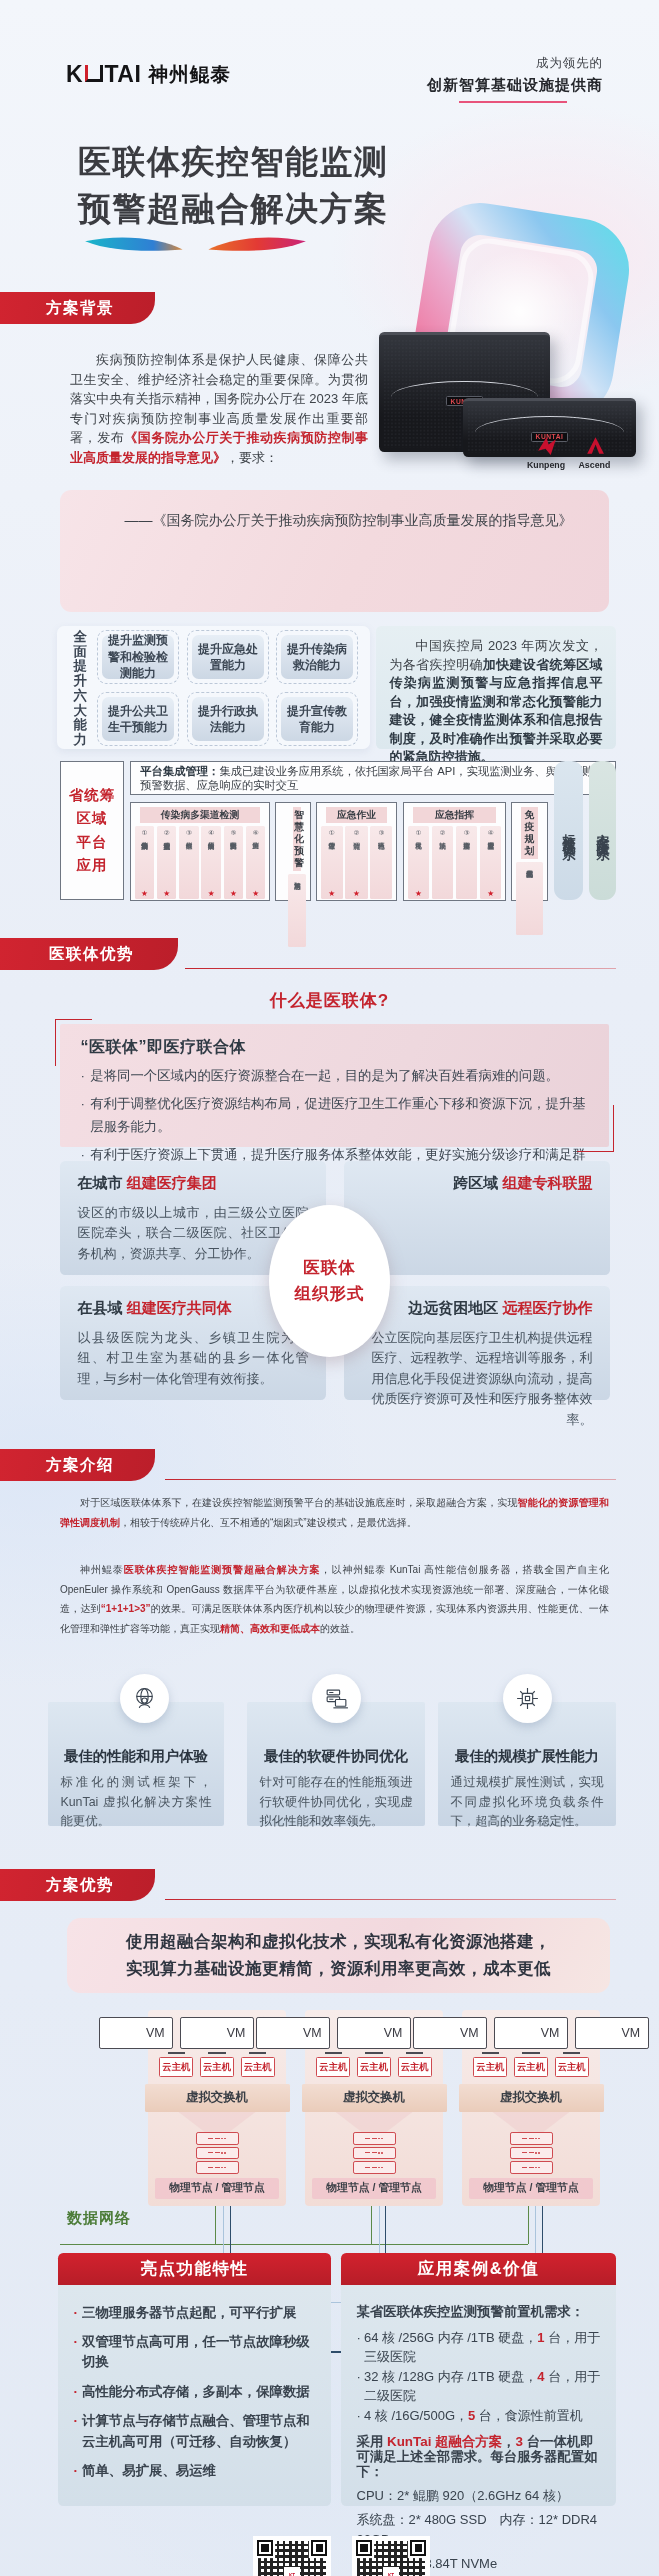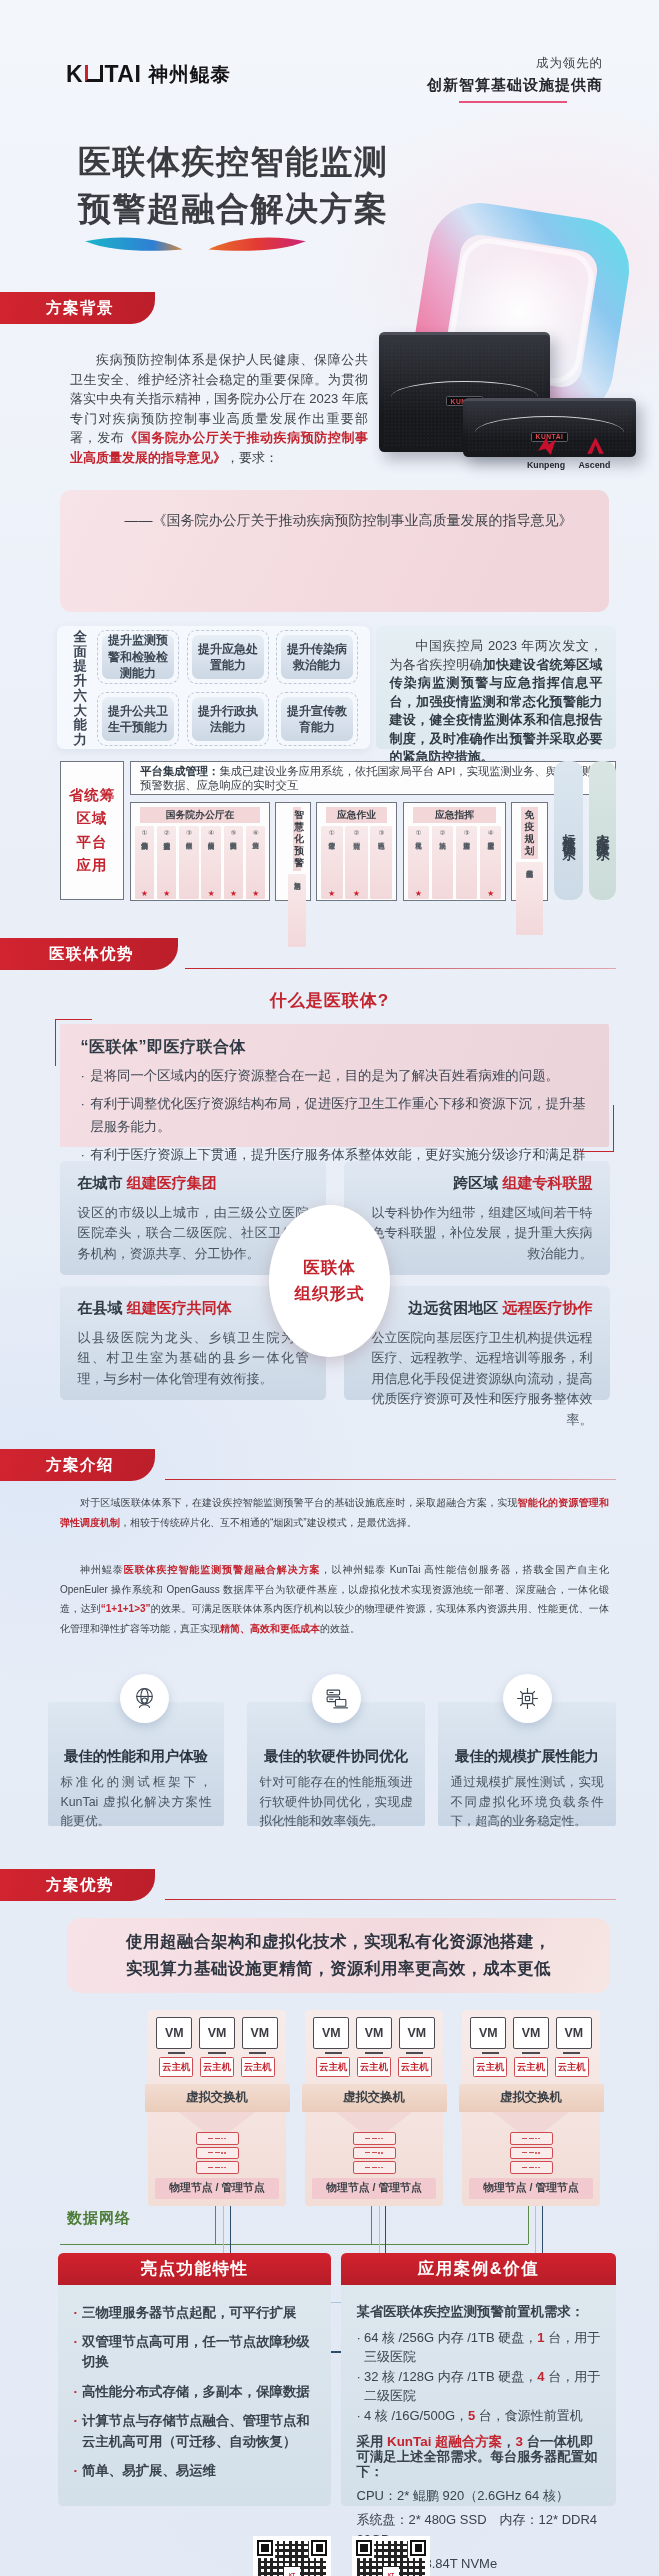--- a/index.html
+++ b/index.html
@@ -130,21 +130,21 @@
   #statement{left:67px;top:1918px;width:543px;height:75px;box-sizing:border-box;border-radius:13.4px;
     background:linear-gradient(115deg,#f7e3e7 0%,#f2d9de 60%,#f6e6e3 100%);display:flex;flex-direction:column;align-items:center;justify-content:center;gap:4.1px;}
   #statement div{font-size:16.5px;font-weight:800;color:#2f3540;letter-spacing:0.5px;}
 
   
   .ccol{position:absolute;top:2010px;width:138px;height:196px;box-sizing:border-box;border-radius:4.1px;
     background:linear-gradient(180deg,#f7ecea,#f2dcd6);padding:7.2px 6.2px;display:flex;flex-direction:column;align-items:center;}
   #ccol0{left:148px;} #ccol1{left:305px;} #ccol2{left:462px;}
   .vm-row{display:flex;gap:6.7px;}
   .vm{width:34px;height:30px;background:#fff;border:1px solid #4a4a52;border-radius:2.1px;
-    display:flex;align-items:center;justify-content:center;font-size:12.4px;font-weight:700;color:#3a3a42;}
+    display:flex;align-items:center;justify-content:center;font-size:12.4px;font-weight:400;color:#3a3a42;padding-left:38px;}
   .dash-row{display:flex;gap:6.7px;margin:3.1px 0;}
   .dash-row i{width:17.5px;height:1.5px;background:#4a4a52;margin:0 8.2px;}
   .host-row{display:flex;gap:6.7px;}
   .host{width:34px;height:20.6px;background:#fff;border:1px solid #cf4a50;border-radius:1.5px;box-sizing:border-box;
     display:flex;align-items:center;justify-content:center;font-size:9.3px;font-weight:700;color:#c4242e;}
   .vswitch{margin-top:6.2px;width:145px;height:29px;border-radius:1.5px;background:linear-gradient(180deg,#f2ddd2,#eaccba);
     display:flex;align-items:center;justify-content:center;font-size:12.4px;font-weight:700;color:#3a3f46;}
   .trap{width:120px;height:20.6px;background:rgba(238,205,205,.55);clip-path:polygon(18% 0,82% 0,60% 100%,40% 100%);}
   .sstack{display:flex;flex-direction:column;gap:2.1px;}
   .srow{width:43px;height:12.4px;border:1px solid #cf4a50;border-radius:2.1px;background:#fbecec;box-sizing:border-box;
@@ -310,21 +310,21 @@
     <div>省统筹</div>
       <div>区域</div>
     <div>平台</div>
       <div>应用</div>
   </div>
   <div class="pbox" id="pint">
       <span><span class="bd">平台集成管理：</span><span>集成已建设业务应用系统，依托国家局平台 API，实现监测业务、舆情监测、预警数据、应急响应的实时交互</span></span>
     </div>
 
   <div class="pgroup" id="pg0">
-    <div class="ghead">国务院办公厅在</div>
+    <div class="ghead">传染病多渠道检测</div>
     <div class="gitems">
       <div class="pitem">
           <span class="vt">①传染病疫情监测自动采集</span>
           <span class="star">★</span>
         </div>
       <div class="pitem">
           <span class="vt">②重大和重点传染病管理</span>
           <span class="star">★</span>
         </div>
       <div class="pitem">
@@ -428,21 +428,20 @@
         <span>有利于医疗资源上下贯通，提升医疗服务体系整体效能，更好实施分级诊疗和满足群众健康需求。</span>
       </div>
   </div>
 
   <div class="org-card" id="org0">
     <div class="org-title"><span>在城市 </span><span class="hl">组建医疗集团</span></div>
     <div class="org-body">设区的市级以上城市，由三级公立医院医院牵头，联合二级医院、社区卫生服务机构，资源共享、分工协作。</div>
   </div>
   <div class="org-card" id="org1">
     <div class="org-title"><span>跨区域 </span><span class="hl">组建专科联盟</span></div>
-    <div class="org-body">以专科协作为纽带，组建区域间若干特色专科联盟，补位发展，提升重大疾病救治能力。</div>
   </div>
   <div class="org-card" id="org2">
     <div class="org-title"><span>在县域 </span><span class="hl">组建医疗共同体</span></div>
     <div class="org-body">以县级医院为龙头、乡镇卫生院为枢纽、村卫生室为基础的县乡一体化管理，与乡村一体化管理有效衔接。</div>
   </div>
   <div class="org-card" id="org3">
     <div class="org-title"><span>边远贫困地区 </span><span class="hl">远程医疗协作</span></div>
     <div class="org-body">公立医院向基层医疗卫生机构提供远程医疗、远程教学、远程培训等服务，利用信息化手段促进资源纵向流动，提高优质医疗资源可及性和医疗服务整体效率。</div>
   </div>
   <div class="abs" id="org-ellipse">

